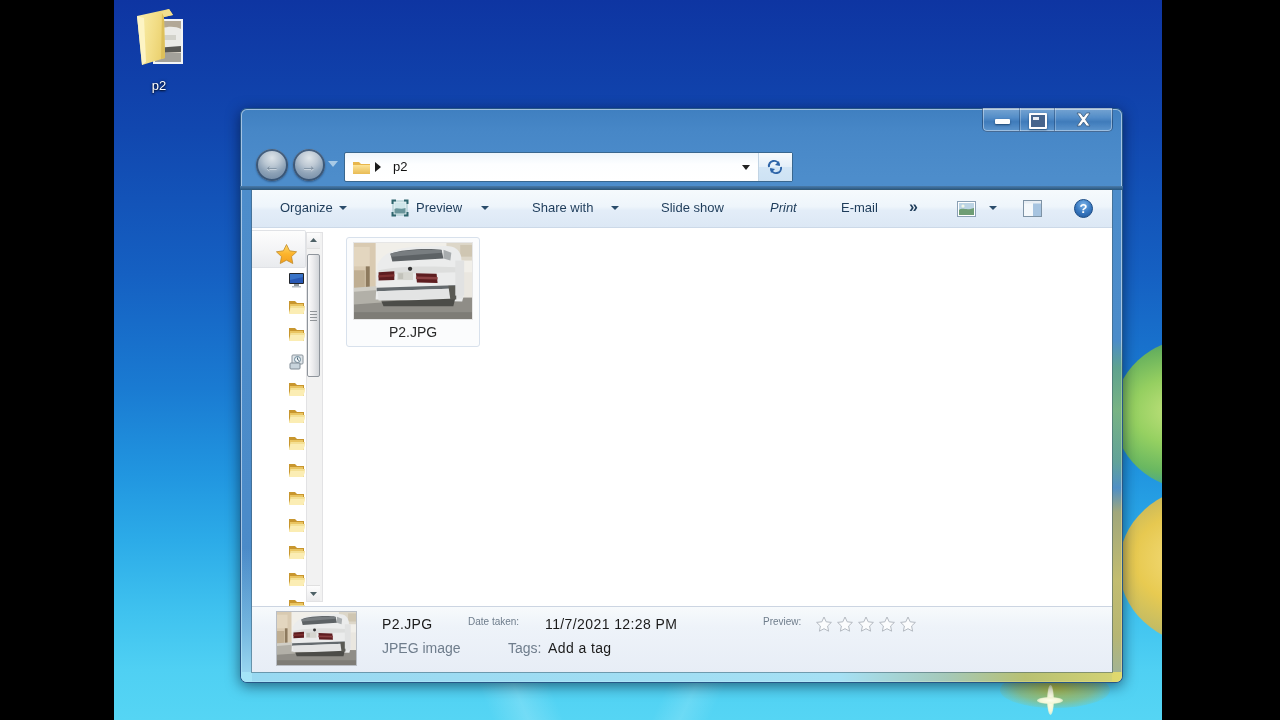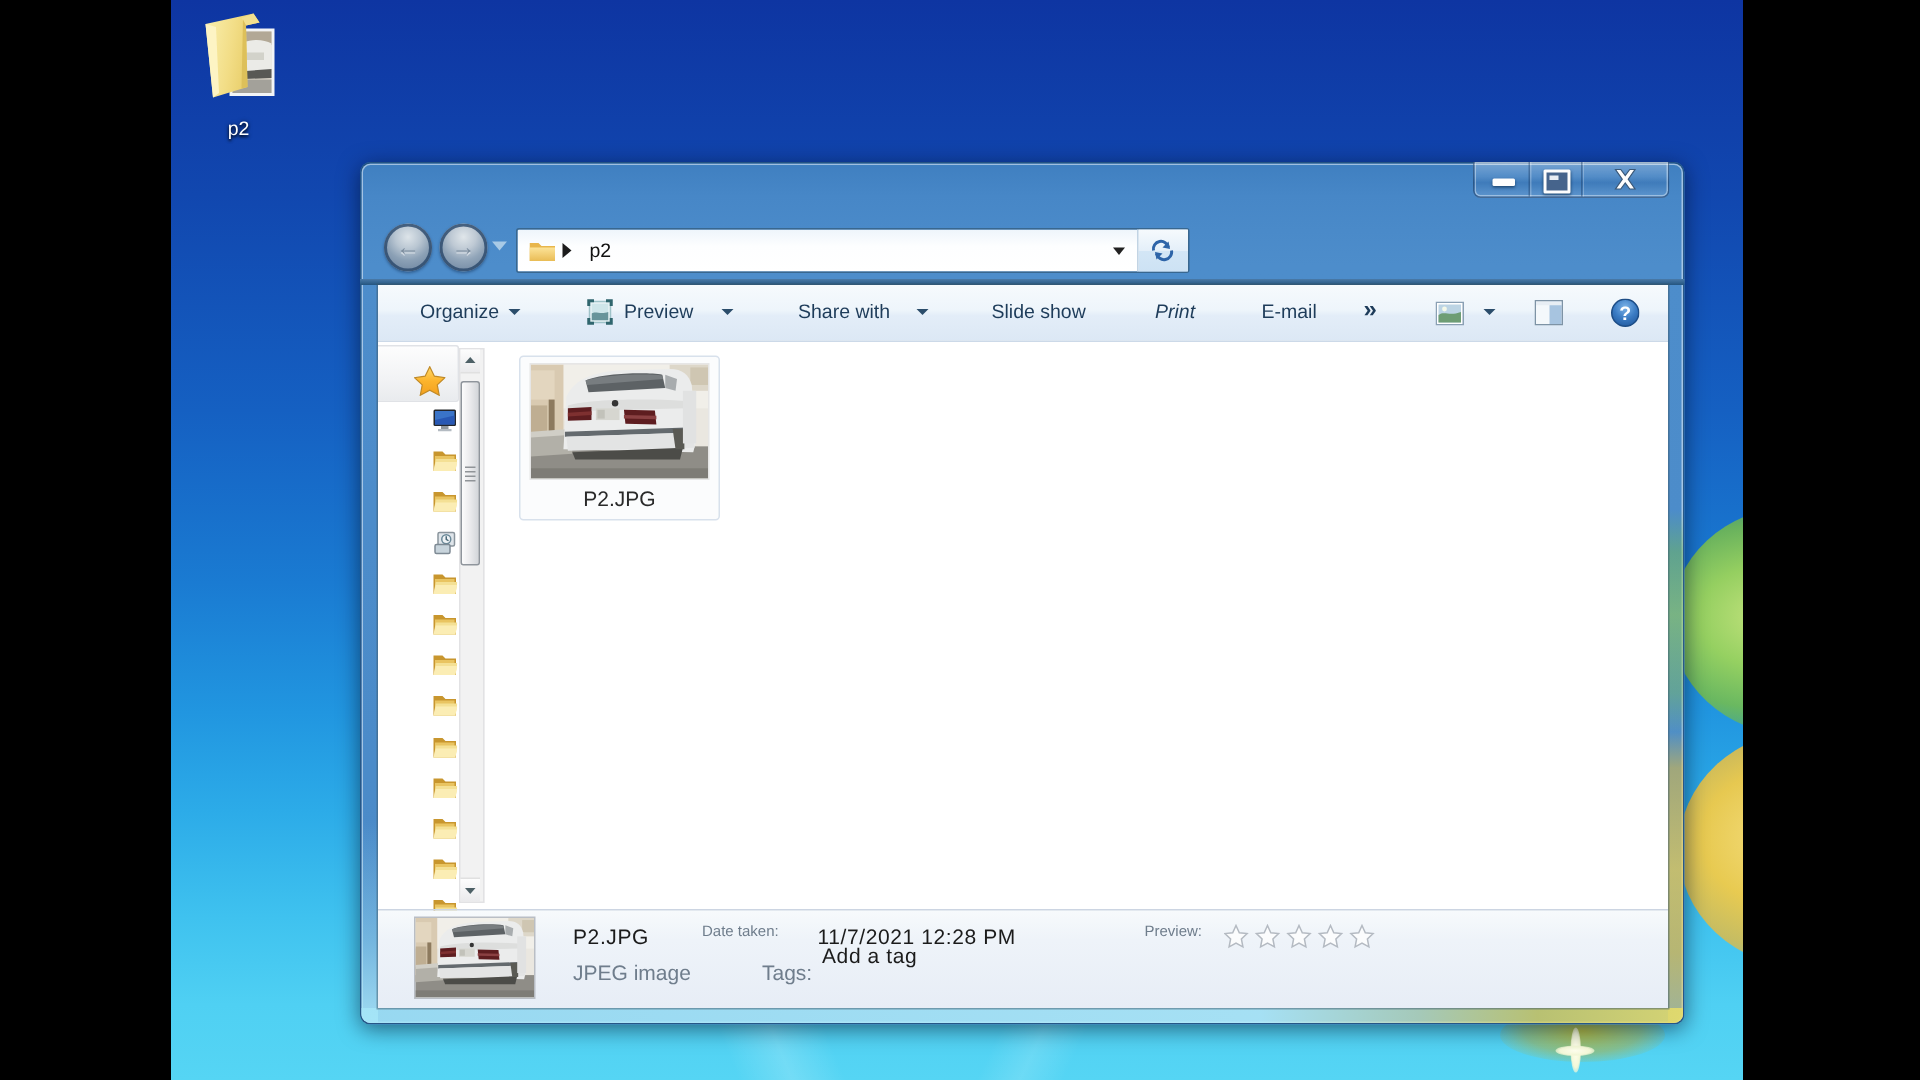--- a/index.html
+++ b/index.html
@@ -99,21 +99,21 @@
   
   #thumbitem{left:94px;top:47px;width:132px;height:108px;background:#fbfcfd;border:1px solid #d8e1ec;border-radius:3px;}
   #thumbitem .ph{position:absolute;left:7px;top:5px;width:118px;height:76px;box-shadow:0 0 0 1px #e6e6e6;}
   #thumbitem .plbl{position:absolute;left:0;top:86px;width:132px;text-align:center;font-size:14px;color:#2a2a2a;}
 
   
   #details{left:0;top:416px;width:860px;height:66px;background:linear-gradient(180deg,#f7fafc 0%,#eef3f9 30%,#e7edf6 100%);border-top:1px solid #ccd5e2;}
   #details .dthumb{position:absolute;left:25px;top:5px;width:79px;height:53px;box-shadow:0 0 0 1px #b9bec5;}
   .dt1{position:absolute;top:9px;font-size:14px;color:#1b1b1b;white-space:nowrap;letter-spacing:0.4px;}
   .dt1g{position:absolute;top:9px;font-size:10px;color:#6f7d8c;white-space:nowrap;}
-  .dt2{position:absolute;top:22px;font-size:14px;color:#1b1b1b;white-space:nowrap;letter-spacing:0.4px;}
+  .dt2{position:absolute;top:33px;font-size:14px;color:#1b1b1b;white-space:nowrap;letter-spacing:0.4px;}
   .dt2g{position:absolute;top:33px;font-size:14px;color:#6f7d8c;white-space:nowrap;}
 </style>
 </head>
 <body>
 <div id="desktop" class="abs">
   <div class="abs glowgreen"></div>
   <div class="abs glowyellow"></div>
   <div class="abs glowyellow2"></div>
   <div class="abs streak1"></div>
   <div class="abs streak2"></div>

